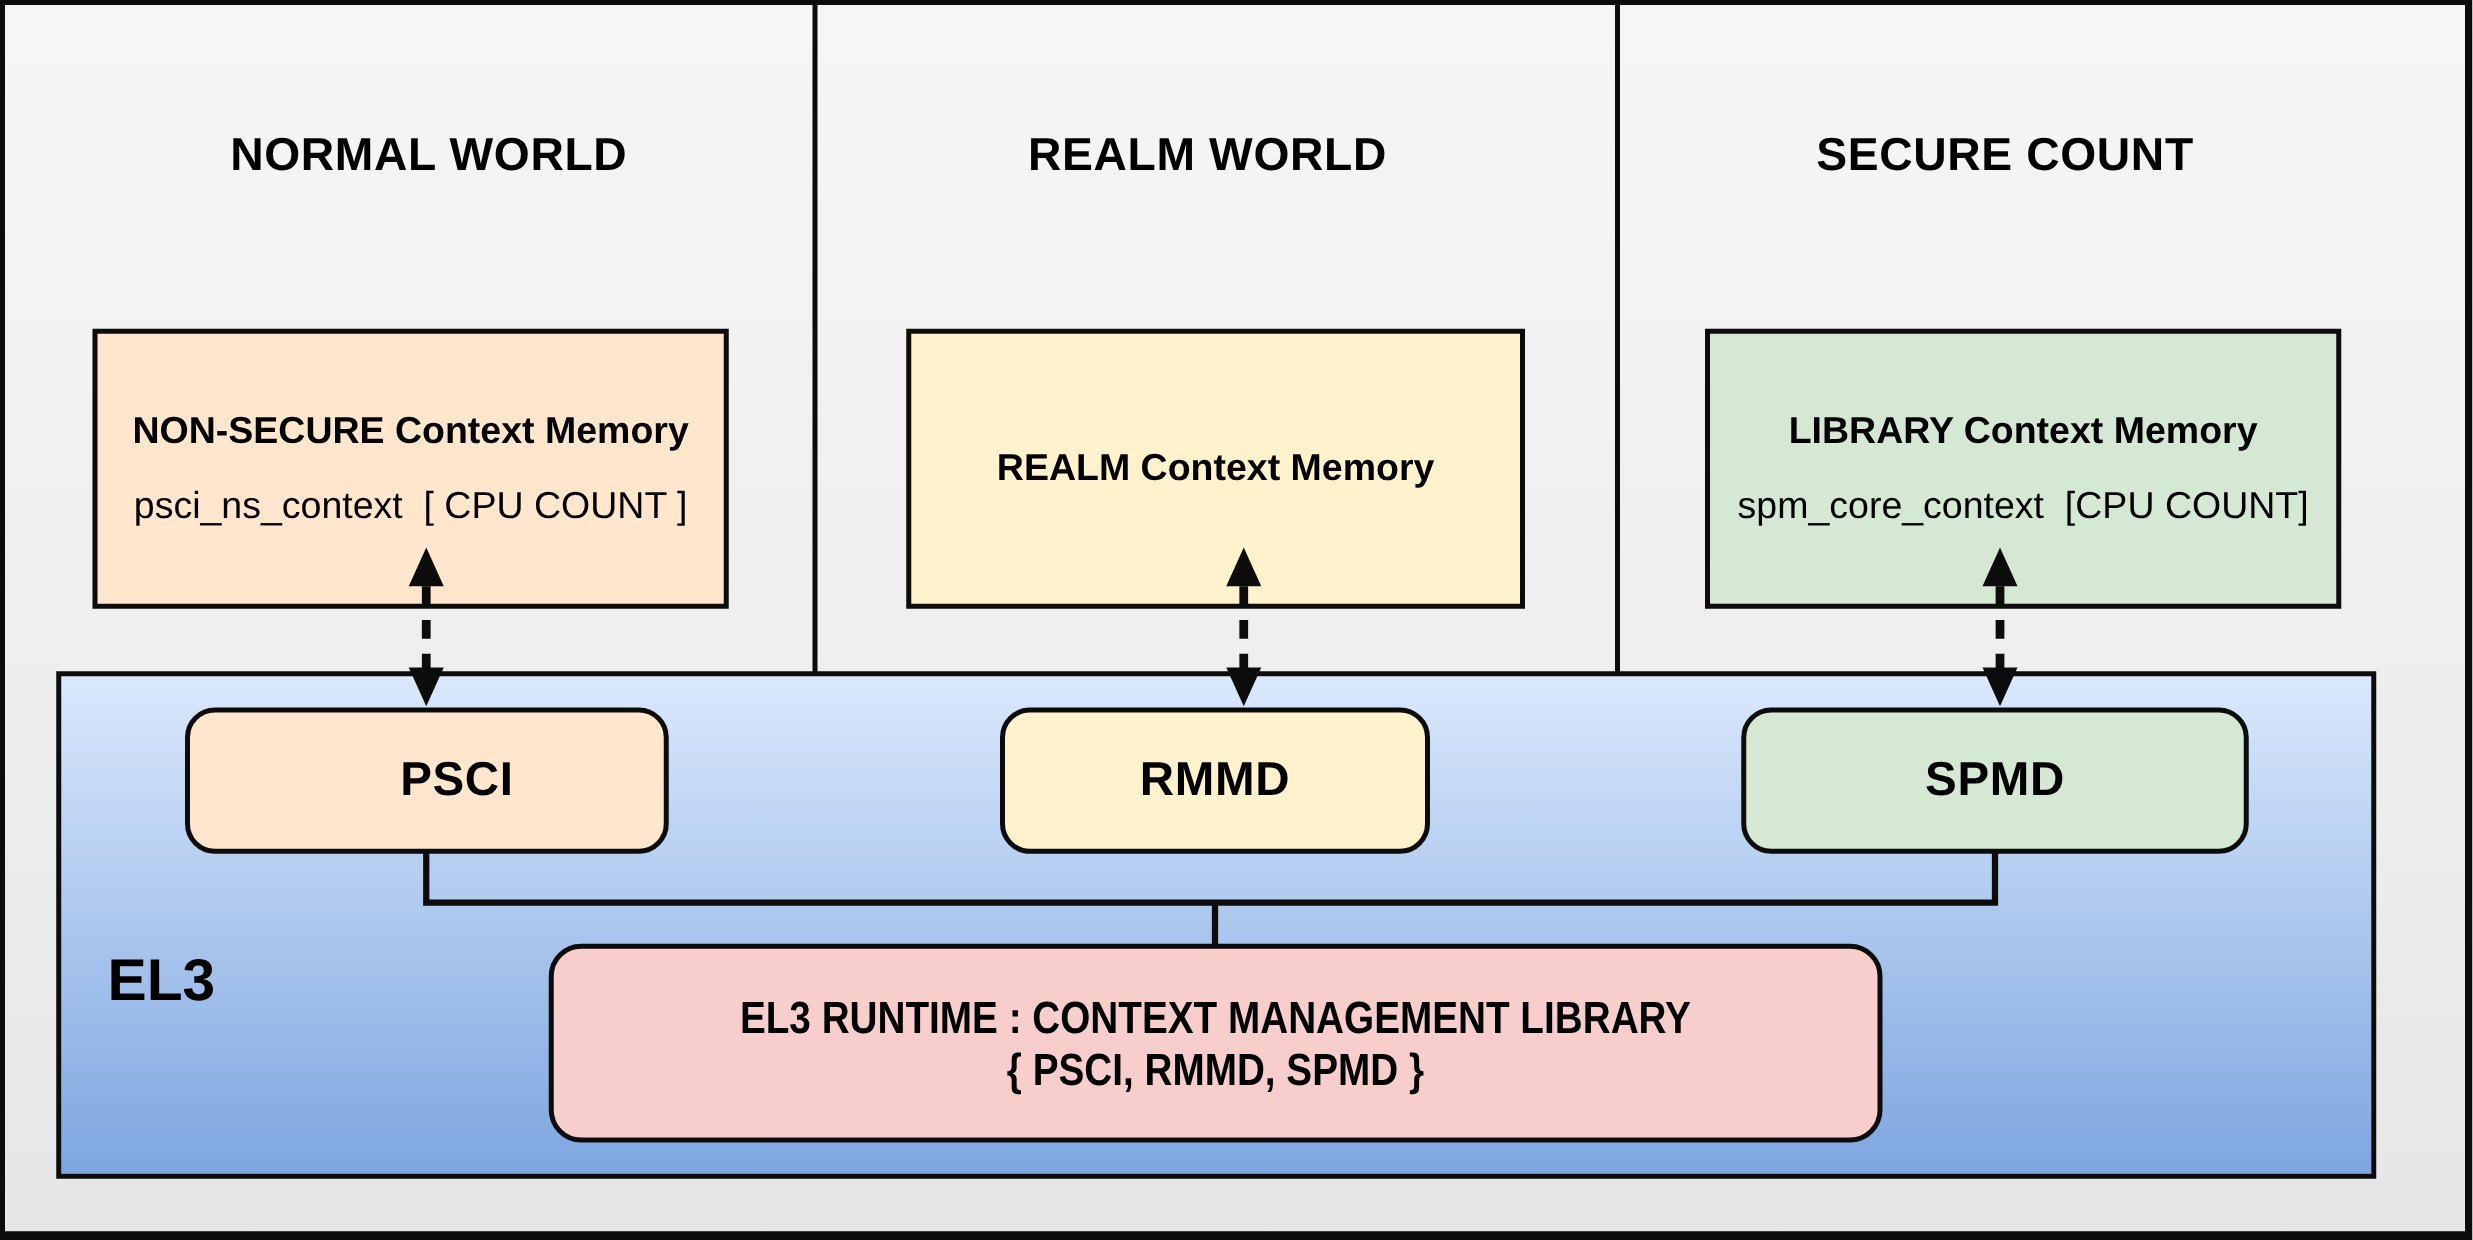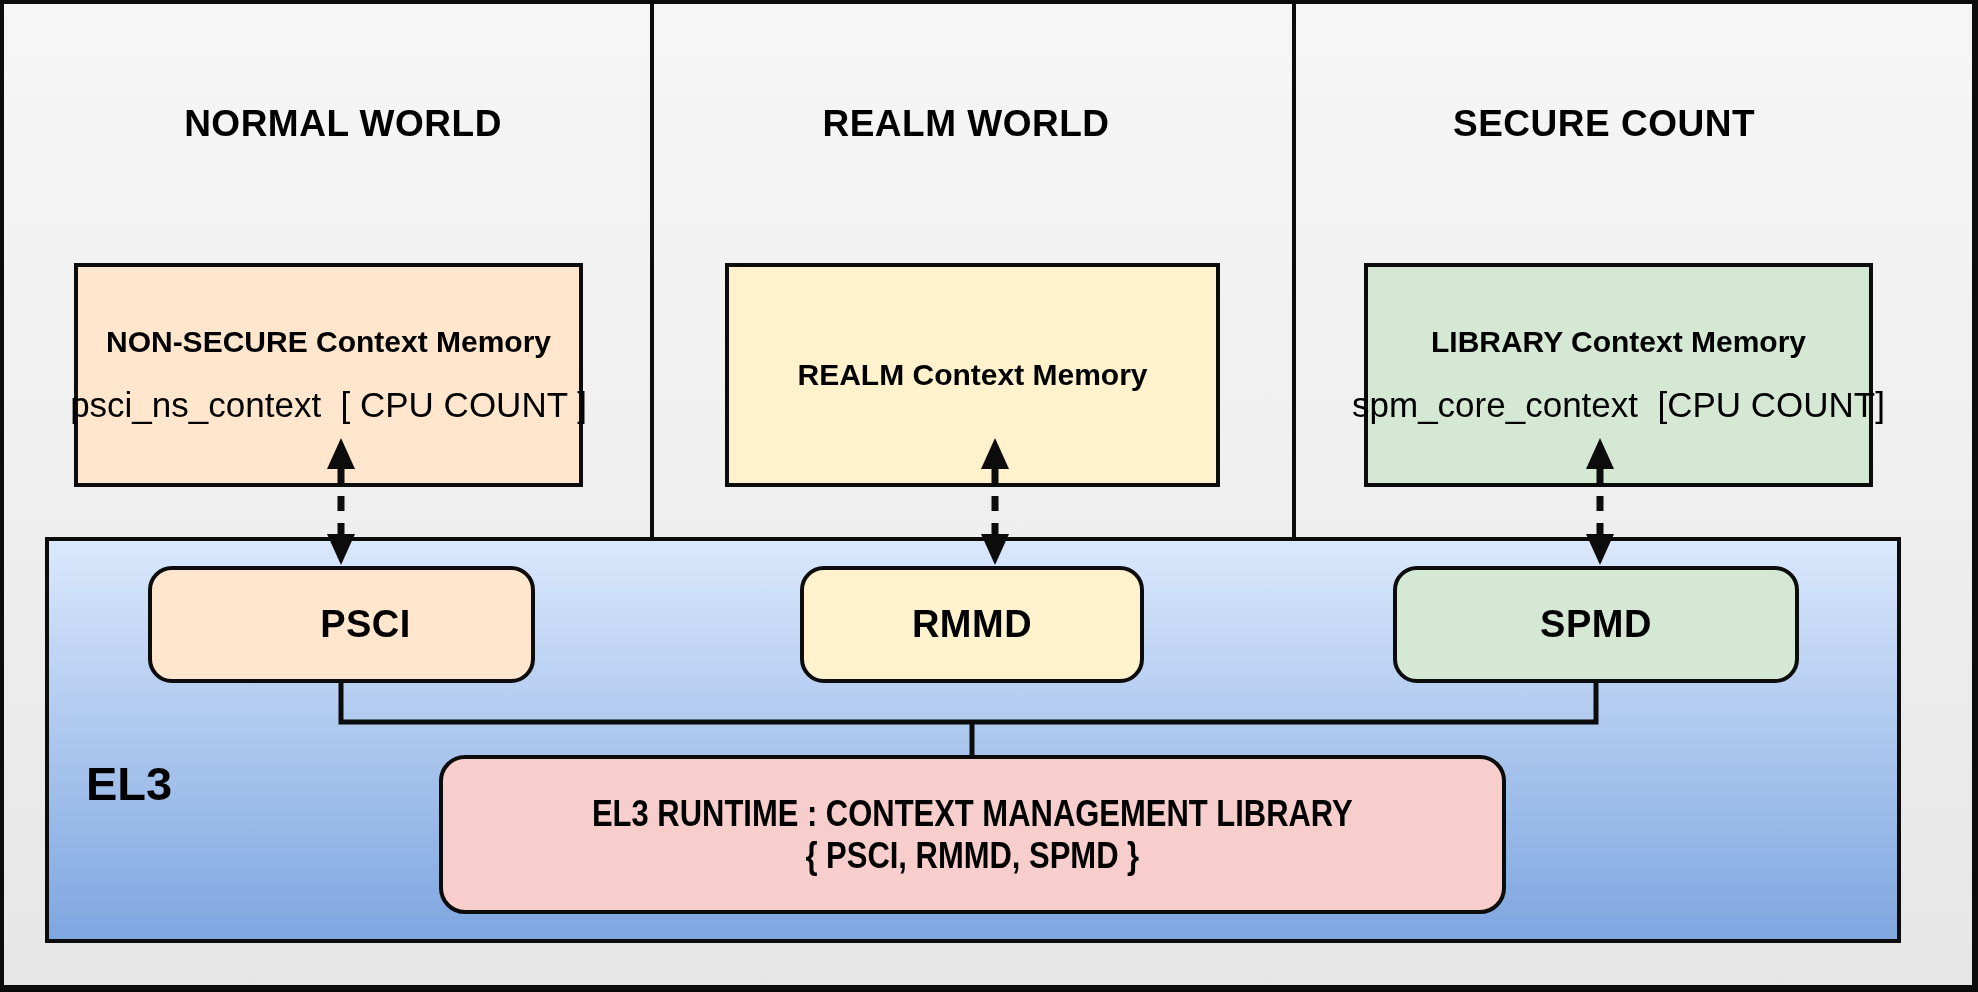--- a/index.html
+++ b/index.html
@@ -39,21 +39,21 @@
   .memory-box{
     position:absolute;top:263px;height:224px;
     box-sizing:border-box;border:4px solid #0c0c0c;
     display:flex;flex-direction:column;align-items:center;justify-content:center;
     gap:26px;z-index:3;
   }
   .mb0{left:74px;width:509px;background:#ffe6cc;}
   .mb1{left:725px;width:495px;background:#fff2cc;}
   .mb2{left:1364px;width:509px;background:#d5e8d4;}
   .memory-title{font-size:30px;font-weight:bold;white-space:pre;}
-  .memory-value{font-size:35px;white-space:pre;text-align:center;}
+  .memory-value{font-size:30px;white-space:pre;text-align:center;}
 
   .el3-box{
     position:absolute;left:45px;top:537px;width:1856px;height:406px;
     box-sizing:border-box;border:4px solid #0c0c0c;
     background:linear-gradient(180deg,#dae8fc 0%,#7ea6e0 100%);
     z-index:1;
   }
   .el3-label{
     position:absolute;left:86px;top:756px;
     font-size:47px;font-weight:bold;z-index:4;

